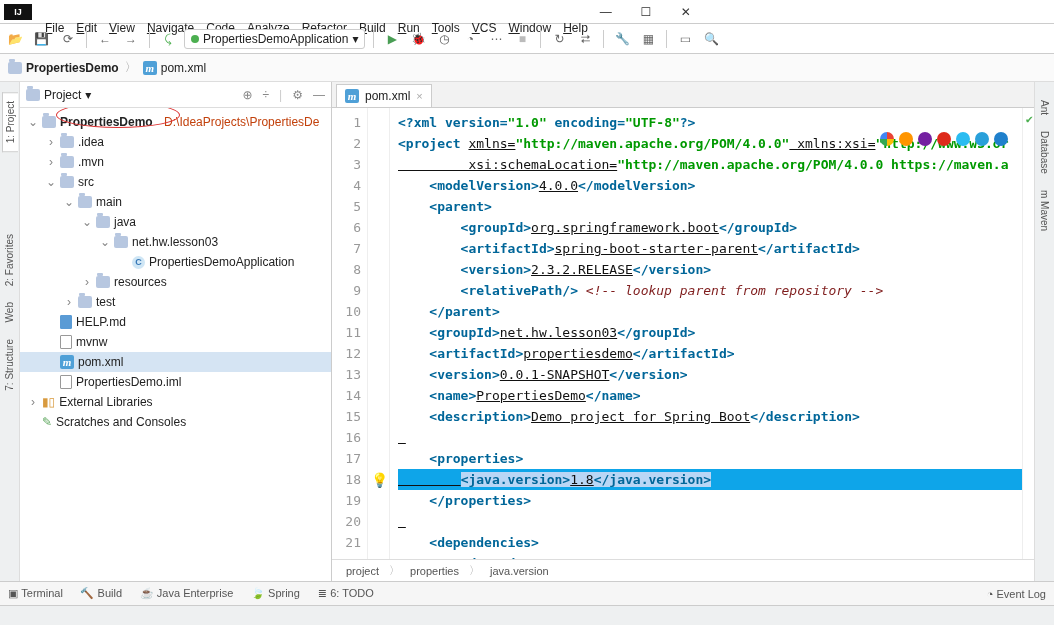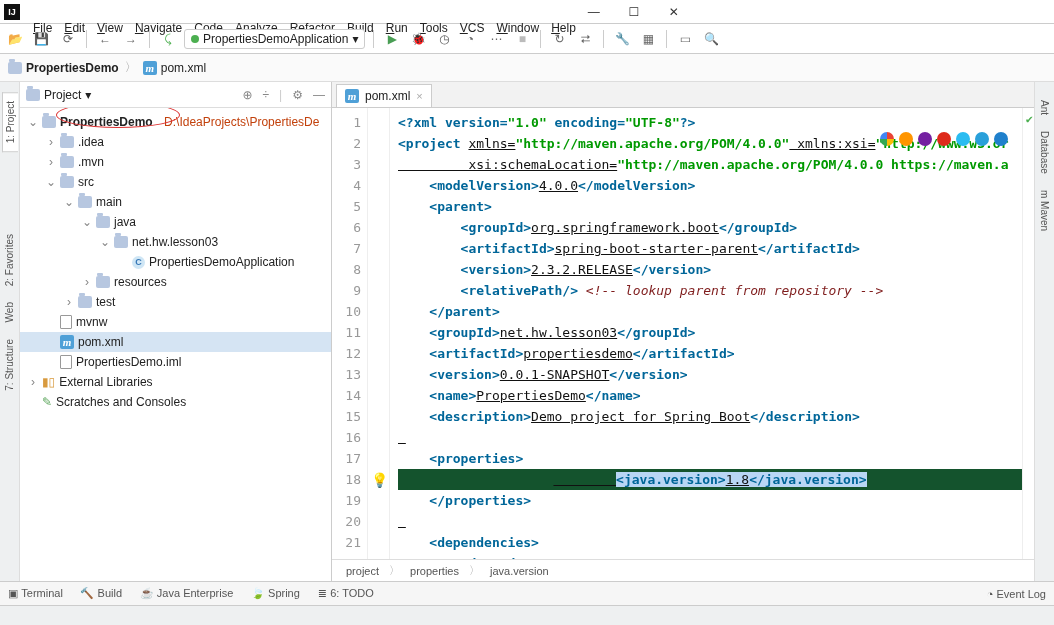--- a/index.html
+++ b/index.html
@@ -1,19 +1,19 @@
 <!DOCTYPE html>
 <html><head>
 <meta charset="utf-8">
 <style>
   * { box-sizing: border-box; margin: 0; padding: 0; }
   body { font-family: "Segoe UI", Arial, sans-serif; font-size: 12px; color: #222; background: #fff; width: 1054px; height: 625px; overflow: hidden; display: flex; flex-direction: column; }
   
   .menubar { display: flex; align-items: center; height: 24px; padding: 0 4px; border-bottom: 1px solid #ccc; gap: 1px; }
-  .ij-logo { width: 16px; height: 16px; background: #111; color: #fff; font: bold 9px/16px Arial; text-align: center; margin-right: 6px; }
+  .ij-logo { width: 28px; height: 16px; background: #111; color: #fff; font: bold 9px/16px Arial; text-align: center; margin-right: 6px; }
   .menu-item { padding: 2px 6px; cursor: default; }
   .menu-item span { text-decoration: underline; text-underline-offset: 1px; }
   .win-title { margin-left: 8px; color: #666; font-size: 11px; flex: 1; }
   .win-controls { display: flex; gap: 18px; padding-right: 10px; }
   .win-btn { width: 22px; height: 18px; display: flex; align-items: center; justify-content: center; color: #333; }
   
   .toolbar { display: flex; align-items: center; height: 30px; border-bottom: 1px solid #ccc; padding: 0 6px; gap: 6px; }
   .tb-btn { width: 20px; height: 20px; display: flex; align-items: center; justify-content: center; color: #666; }
   .tb-sep { width: 1px; height: 18px; background: #ccc; margin: 0 2px; }
   .run-config { display: flex; align-items: center; gap: 4px; border: 1px solid #ccc; border-radius: 3px; padding: 2px 6px; background: #fff; }
@@ -64,21 +64,21 @@
   
   .editor-wrap { flex: 1; display: flex; flex-direction: column; min-width: 0; }
   .editor-tabs { height: 26px; display: flex; align-items: flex-end; border-bottom: 1px solid #ccc; padding-left: 4px; background: #f2f2f2; }
   .editor-tab { display: flex; align-items: center; gap: 6px; padding: 4px 8px; background: #fff; border: 1px solid #ccc; border-bottom: none; font-size: 12px; }
   .close-x { color: #aaa; font-size: 11px; }
   .editor { flex: 1; display: flex; font-family: Consolas, monospace; font-size: 13px; position: relative; min-height: 0; overflow: hidden; }
   .gutter-ln { width: 36px; background: #fff; text-align: right; color: #999; padding: 4px 6px 0 0; border-right: 1px solid #eee; line-height: 21px; overflow: hidden; }
   .hint-col { width: 22px; background: #fff; border-right: 1px solid #eee; position: relative; }
   .bulb { position: absolute; left: 3px; top: 364px; color: #c6a623; font-size: 14px; }
   .code { flex: 1; padding: 4px 0 0 8px; line-height: 21px; white-space: pre; overflow: hidden; }
-  .code .ln18 { background: #14532d; display: inline-block; width: 100%; text-align: center; }
+  .code .ln18 { background: #0ea5e9; display: inline-block; width: 100%; }
   .tag { color: #006699; font-weight: bold; }
   .str { color: #009900; font-weight: bold; }
   .com { color: #7f1d1d; font-style: italic; }
   .txt { color: #111; text-decoration: underline; }
   .hl-sel { background: #b9d6f5; }
   .editor-right-strip { width: 12px; background: #fff; border-left: 1px solid #eee; position: relative; }
   .ok-mark { position: absolute; top: 4px; right: 1px; color: #4caf50; font-size: 12px; }
   .breadcrumbs-bot { height: 22px; border-top: 1px solid #ddd; display: flex; align-items: center; gap: 6px; padding: 0 10px; font-size: 11px; color: #555; }
   .bc-item { padding: 2px 4px; }
   .bc-sep { color: #aaa; }
@@ -232,20 +232,25 @@
           </div>
           <div class="row indent3">
             <span class="tw">›</span>
             <span class="folder-icon"></span>
             <span>resources</span>
           </div>
           <div class="row indent2">
             <span class="tw">›</span>
             <span class="folder-icon"></span>
             <span>test</span>
+          </div>
+          <div class="row indent1">
+            <span class="tw"></span>
+            <span class="file-icon" style="background:#5a9bd5;border-color:#5a9bd5"></span>
+            <span>HELP.md</span>
           </div>
           <div class="row indent1">
             <span class="tw"></span>
             <span class="file-icon"></span>
             <span>mvnw</span>
           </div>
           <div class="row indent1 sel">
             <span class="tw"></span>
             <span class="m-icon">m</span>
             <span>pom.xml</span>

